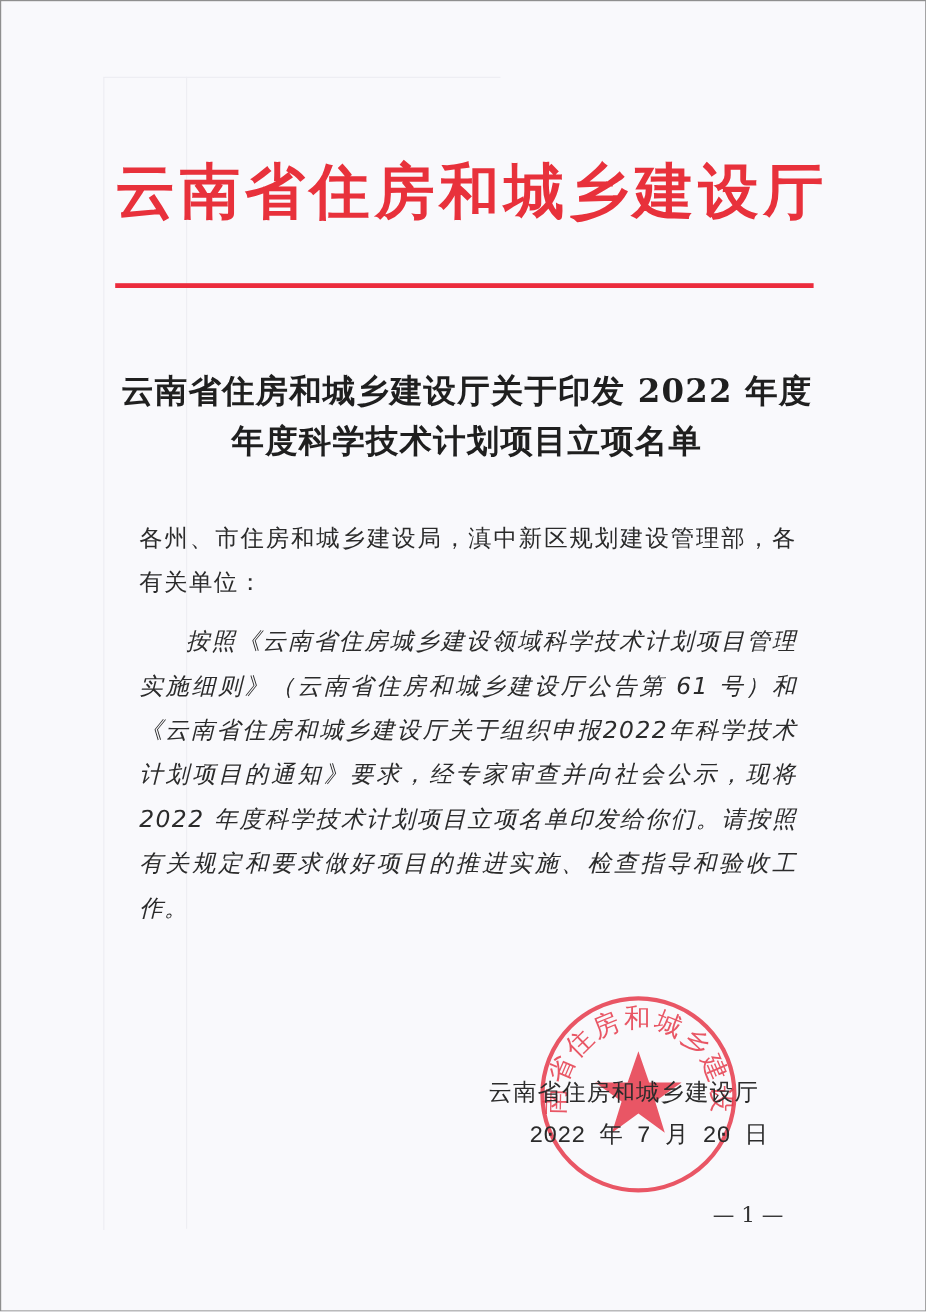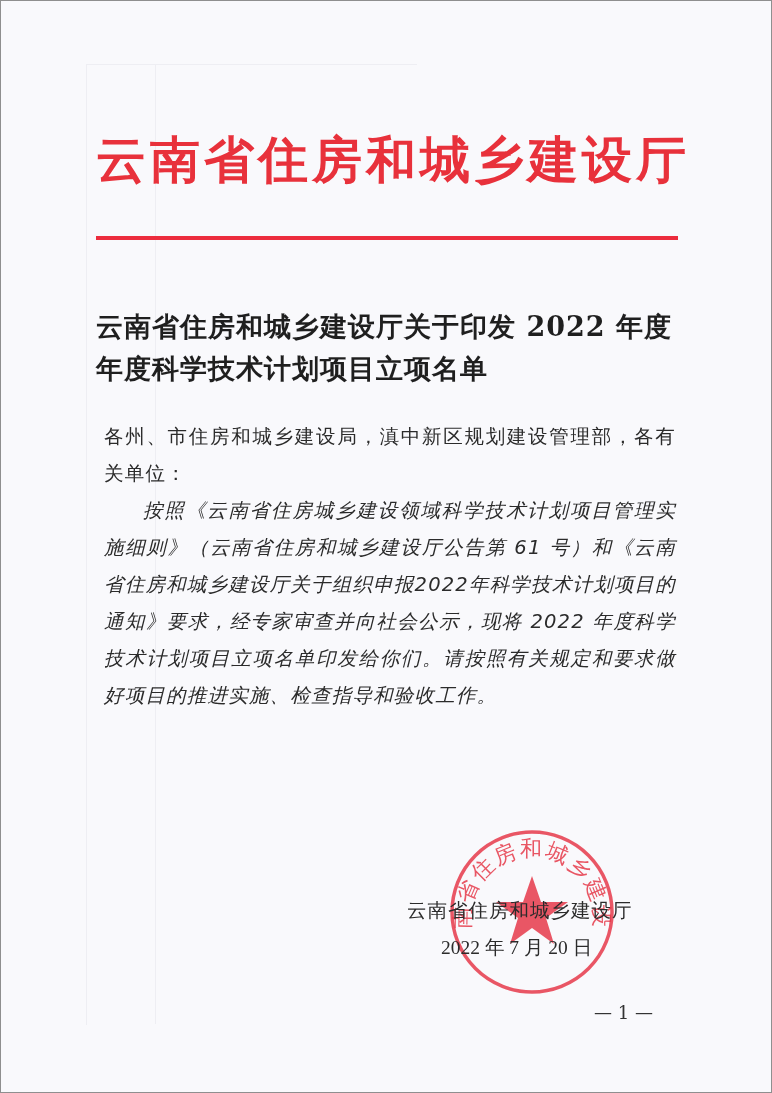--- a/index.html
+++ b/index.html
@@ -31,43 +31,44 @@
     font-weight: bold;
     font-size: 50px; letter-spacing: 4px; line-height: 64px;
     white-space: nowrap;
   }
   .red-rule {
     position: absolute; left: 96px; top: 236px; width: 582px; height: 4px;
     background: #ec2c3d;
   }
   .title {
     position: absolute; left: 96px; top: 306px; width: 586px;
+    text-align: center;
     font-size: 27px; font-weight: bold; line-height: 42px;
     color: #1f1f1f; letter-spacing: 1px;
   }
   .body-text {
     position: absolute; left: 104px; top: 418px; width: 572px;
     font-family: "DejaVu Sans", "Liberation Sans", sans-serif;
     font-size: 19.5px; line-height: 37px; color: #2b2b2b;
     letter-spacing: 1.2px;
   }
-  .body-text p { margin: 0; text-align: justify; }
+  .body-text p { margin: 12px; text-align: justify; }
   .indent { text-indent: 2em; font-style: italic; }
   .gap { height: 34px; }
   .seal {
     position: absolute; left: 448px; top: 828px; width: 168px; height: 168px;
   }
   .signoff {
     position: absolute; left: 405px; top: 892px; width: 260px;
     font-family: "DejaVu Sans", "Liberation Sans", sans-serif;
     font-size: 19.5px; line-height: 37px; color: #2b2b2b;
   }
   .signoff div { white-space: nowrap; }
   .sig-org { padding-left: 2px; letter-spacing: 1px; }
-  .sig-date { padding-left: 36px; font-family: Liberation Serif, serif; }
+  .sig-date { padding-left: 36px; font-family: Liberation Mono, monospace; }
   .page-num {
     position: absolute; left: 594px; top: 1002px;
     font-family: "DejaVu Serif", "Liberation Serif", serif;
     font-size: 18px; color: #333;
   }
 </style>
 </head>
 <body>
 
 <div class="page-border"></div>

